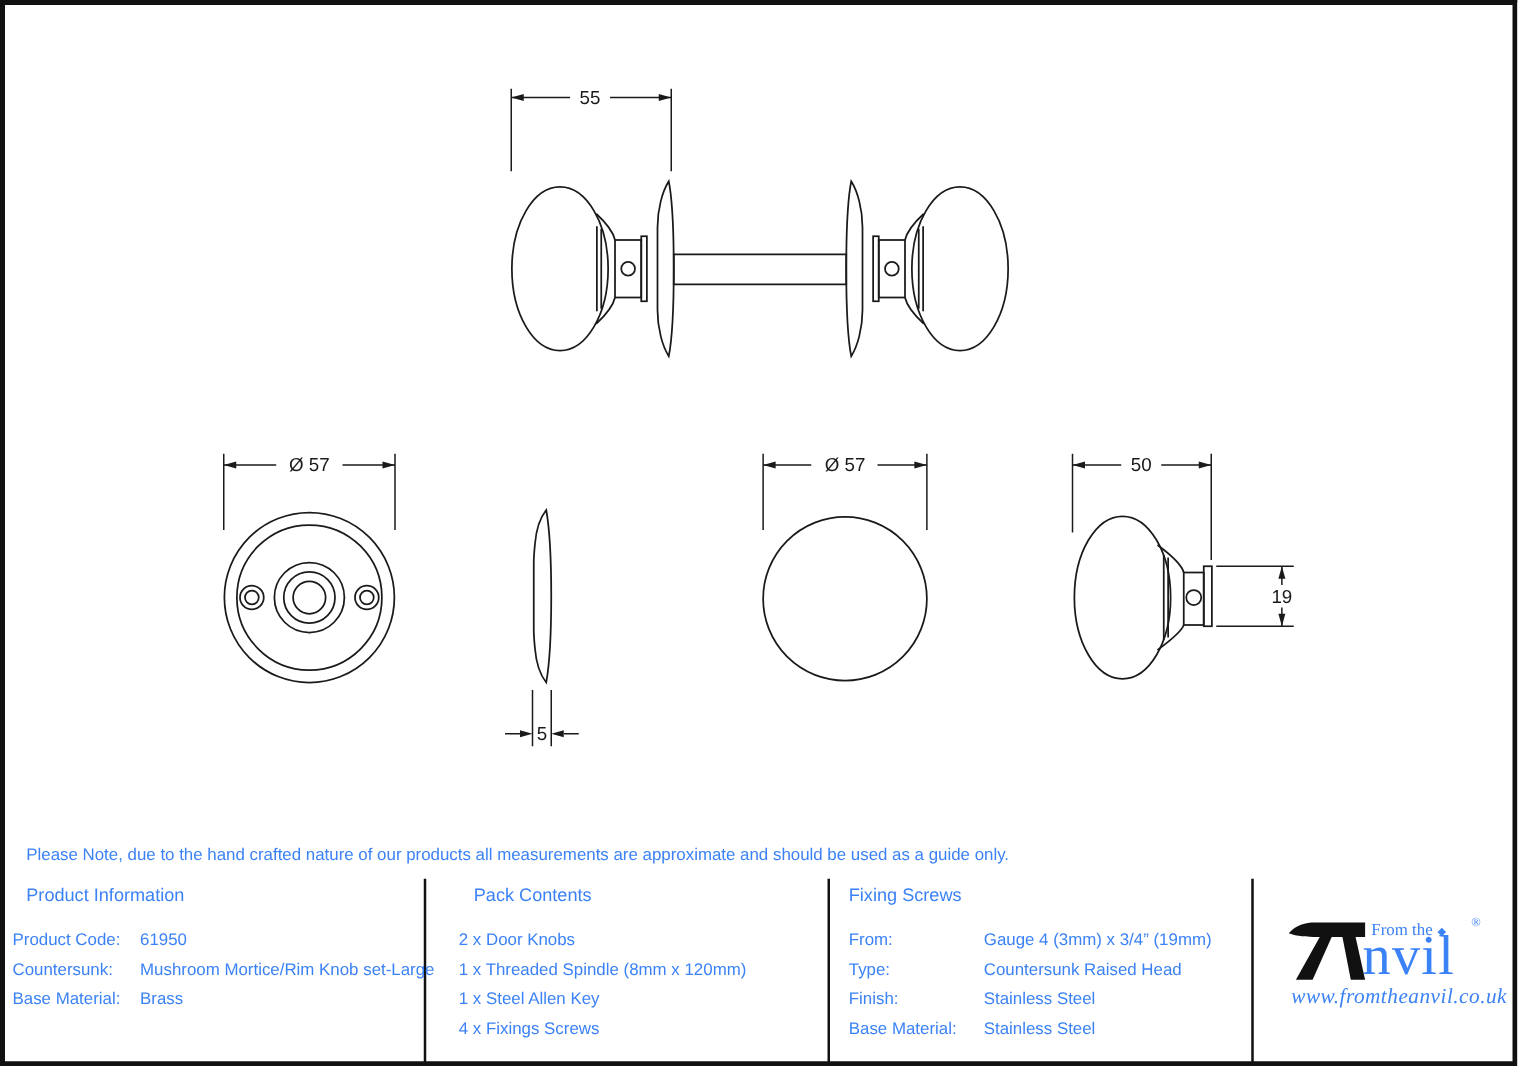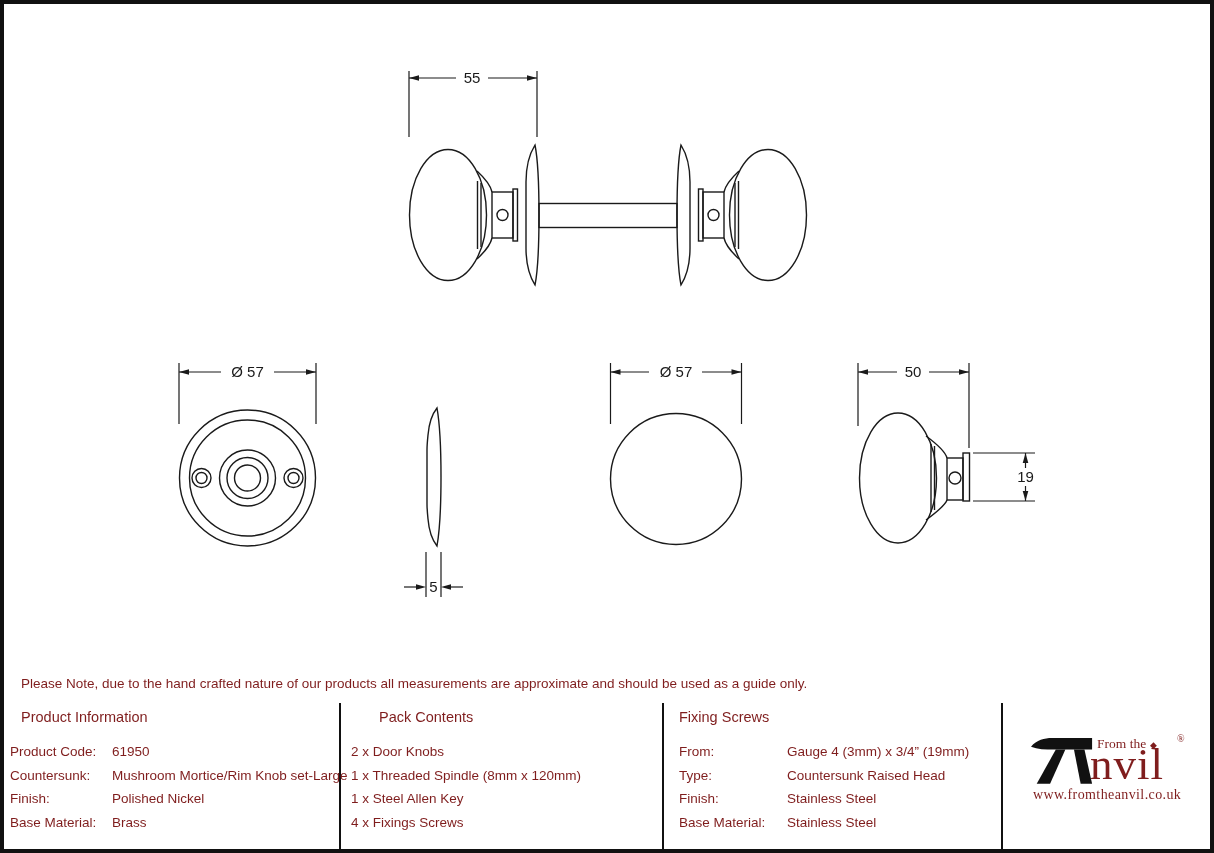--- a/index.html
+++ b/index.html
@@ -1,41 +1,41 @@
 <!DOCTYPE html>
 <html><head>
 <meta charset="utf-8">
 <style>
   html,body{margin:0;padding:0;background:#e8e8e8;}
   .page{
     position:relative;
     width:1214px;height:853px;
     background:#fff;
     font-family:"Liberation Sans","DejaVu Sans",sans-serif;
-    color:#7f1d1d;
+    color:#3b82f6;
     overflow:hidden;
     margin:0 auto;
   }
   .frame{position:absolute;inset:0;border:4px solid #111;pointer-events:none;z-index:40;}
   svg.drawing{position:absolute;left:0;top:0;z-index:1;}
   .hline,.vline{position:absolute;background:#111;z-index:10;}
   .txt{position:absolute;white-space:nowrap;z-index:20;}
   .note-text{font-size:13.5px;}
   .th{font-size:14.5px;}
   .col{position:absolute;z-index:20;font-size:13.5px;line-height:23.5px;white-space:nowrap;}
   .row{display:block;}
   .lbl{display:inline-block;}
   .col-pi .lbl{width:102px;}
   .col-fs .lbl{width:108px;}
   
   .logo-prefix{font-family:"Liberation Serif","DejaVu Serif",serif;font-size:13.5px;}
   .logo-diamond{font-size:9px;}
   .logo-name{font-family:"Liberation Serif","DejaVu Serif",serif;font-size:45px;line-height:1;letter-spacing:1px;}
   .logo-reg{font-family:"Liberation Serif","DejaVu Serif",serif;font-size:10px;}
-  .logo-site{font-family:"Liberation Serif","DejaVu Serif",serif;font-size:14px;letter-spacing:0.4px;}
+  .logo-site{font-family:"Liberation Serif","DejaVu Serif",serif;font-style:italic;font-size:17px;letter-spacing:0.4px;}
   .anvil-mark{position:absolute;z-index:20;}
   text.dim{font-family:"Liberation Sans","DejaVu Sans",sans-serif;font-size:15px;fill:#1a1a1a;text-anchor:middle;}
 </style>
 </head>
 <body>
 
 <div class="page">
 
   <svg class="drawing" width="1214" height="665" viewBox="0 0 1214 665" fill="none" stroke="#1a1a1a" stroke-width="1.4">
 
@@ -169,28 +169,25 @@
   <div class="txt th" style="left:679px;top:709px;">Fixing Screws</div>
 
   <div class="col col-pi" style="left:10px;top:740px;">
     <div class="row">
       <span class="lbl">Product Code:</span><span class="val">61950</span>
     </div>
     <div class="row">
       <span class="lbl">Countersunk:</span><span class="val">Mushroom Mortice/Rim Knob set-Large</span>
     </div>
     <div class="row">
-      <span class="lbl">Finish:</span><span class="val">Polished Nickel</span>
-    </div>
-    <div class="row">
       <span class="lbl">Base Material:</span><span class="val">Brass</span>
     </div>
   </div>
 
-  <div class="col" style="left:351px;top:740px;">
+  <div class="col" style="left:367px;top:740px;">
     <div class="row">2 x Door Knobs</div>
     <div class="row">1 x Threaded Spindle (8mm x 120mm)</div>
     <div class="row">1 x Steel Allen Key</div>
     <div class="row">4 x Fixings Screws</div>
   </div>
 
   <div class="col col-fs" style="left:679px;top:740px;">
     <div class="row">
       <span class="lbl">From:</span><span class="val">Gauge 4 (3mm) x 3/4” (19mm)</span>
     </div>

